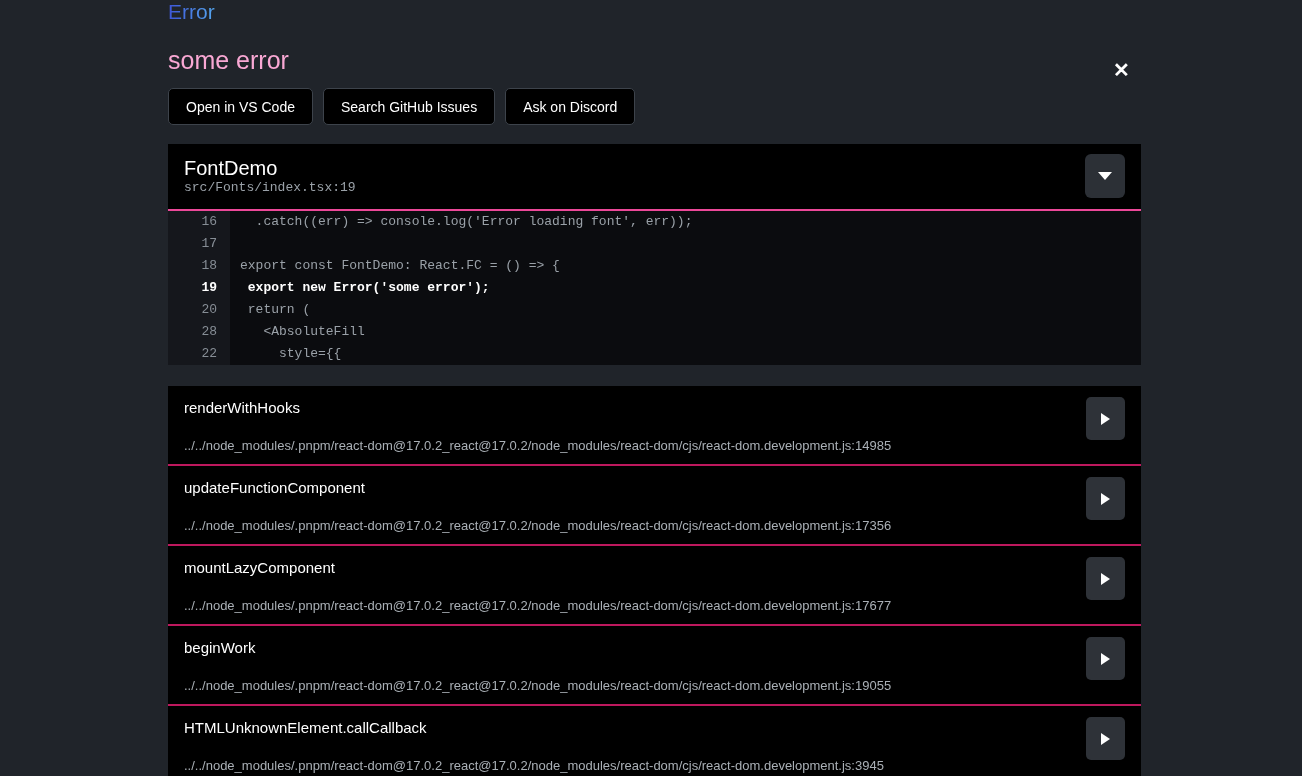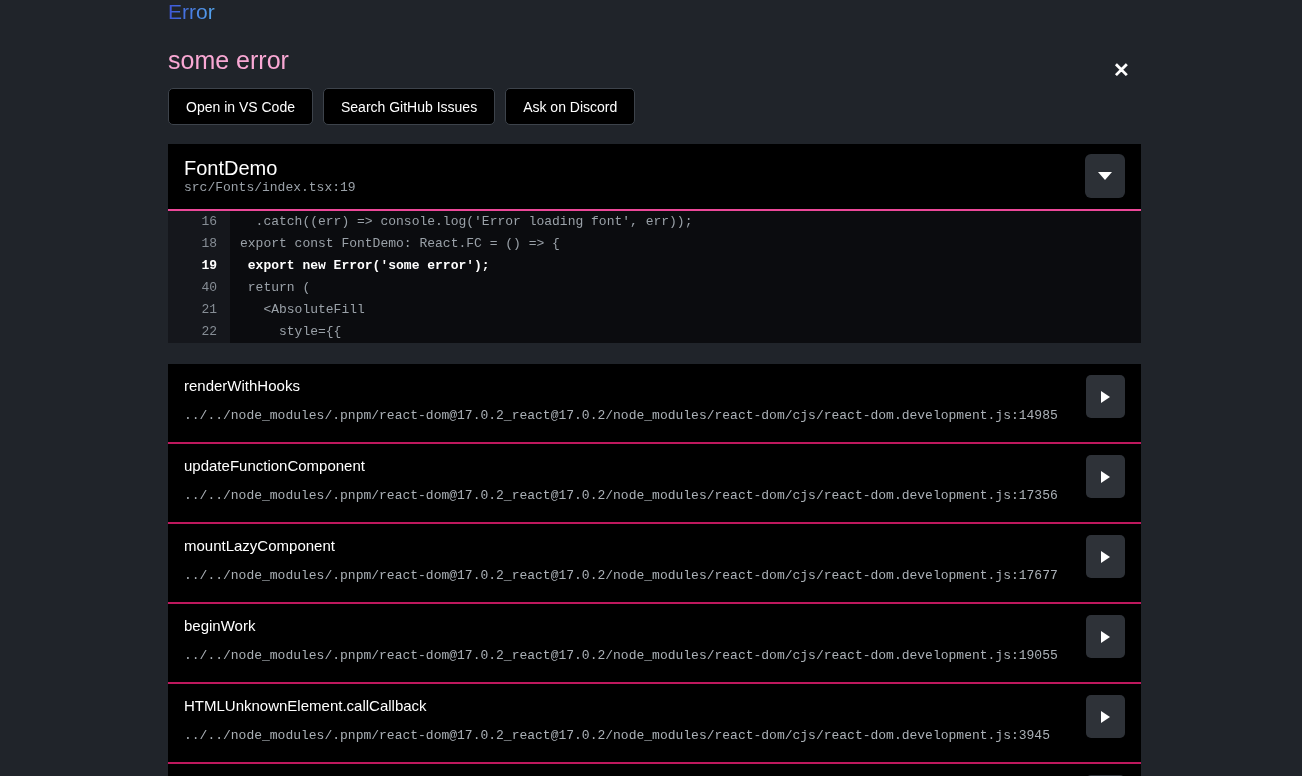--- a/index.html
+++ b/index.html
@@ -127,22 +127,22 @@
     height: 80px;
     border-bottom: 2px solid #be185d;
     padding: 13px 70px 13px 16px;
   }
   .frame-fn {
     font-size: 15px;
     color: #ffffff;
     white-space: nowrap;
   }
   .frame-path {
-    margin-top: 14px;
-    font-family: Liberation Mono, monospace;
+    margin-top: 22px;
+    font-family: Liberation Sans, sans-serif;
     font-size: 13px;
     color: #aab0b6;
     white-space: nowrap;
     overflow: hidden;
   }
   .frame-btn {
     position: absolute;
     right: 16px;
     top: 11px;
     width: 39px;
@@ -192,33 +192,37 @@
       <button class="sq-btn">
         <span class="tri-down"></span>
       </button>
     </div>
     <div class="code-block">
       <div class="code-line">
         <span class="ln">16</span>
           <span class="ct">  .catch((err) =&gt; console.log('Error loading font', err));</span>
       </div>
       <div class="code-line">
+        <span class="ln">17</span>
+          <span class="ct"></span>
+      </div>
+      <div class="code-line">
         <span class="ln">18</span>
           <span class="ct">export const FontDemo: React.FC = () =&gt; {</span>
       </div>
       <div class="code-line hl">
         <span class="ln">19</span>
           <span class="ct"> export new Error('some error');</span>
       </div>
       <div class="code-line">
-        <span class="ln">40</span>
+        <span class="ln">20</span>
           <span class="ct"> return (</span>
       </div>
       <div class="code-line">
-        <span class="ln">21</span>
+        <span class="ln">28</span>
           <span class="ct">   &lt;AbsoluteFill</span>
       </div>
       <div class="code-line">
         <span class="ln">22</span>
           <span class="ct">     style={{</span>
       </div>
     </div>
   </div>
 
   <div class="stack-list">

